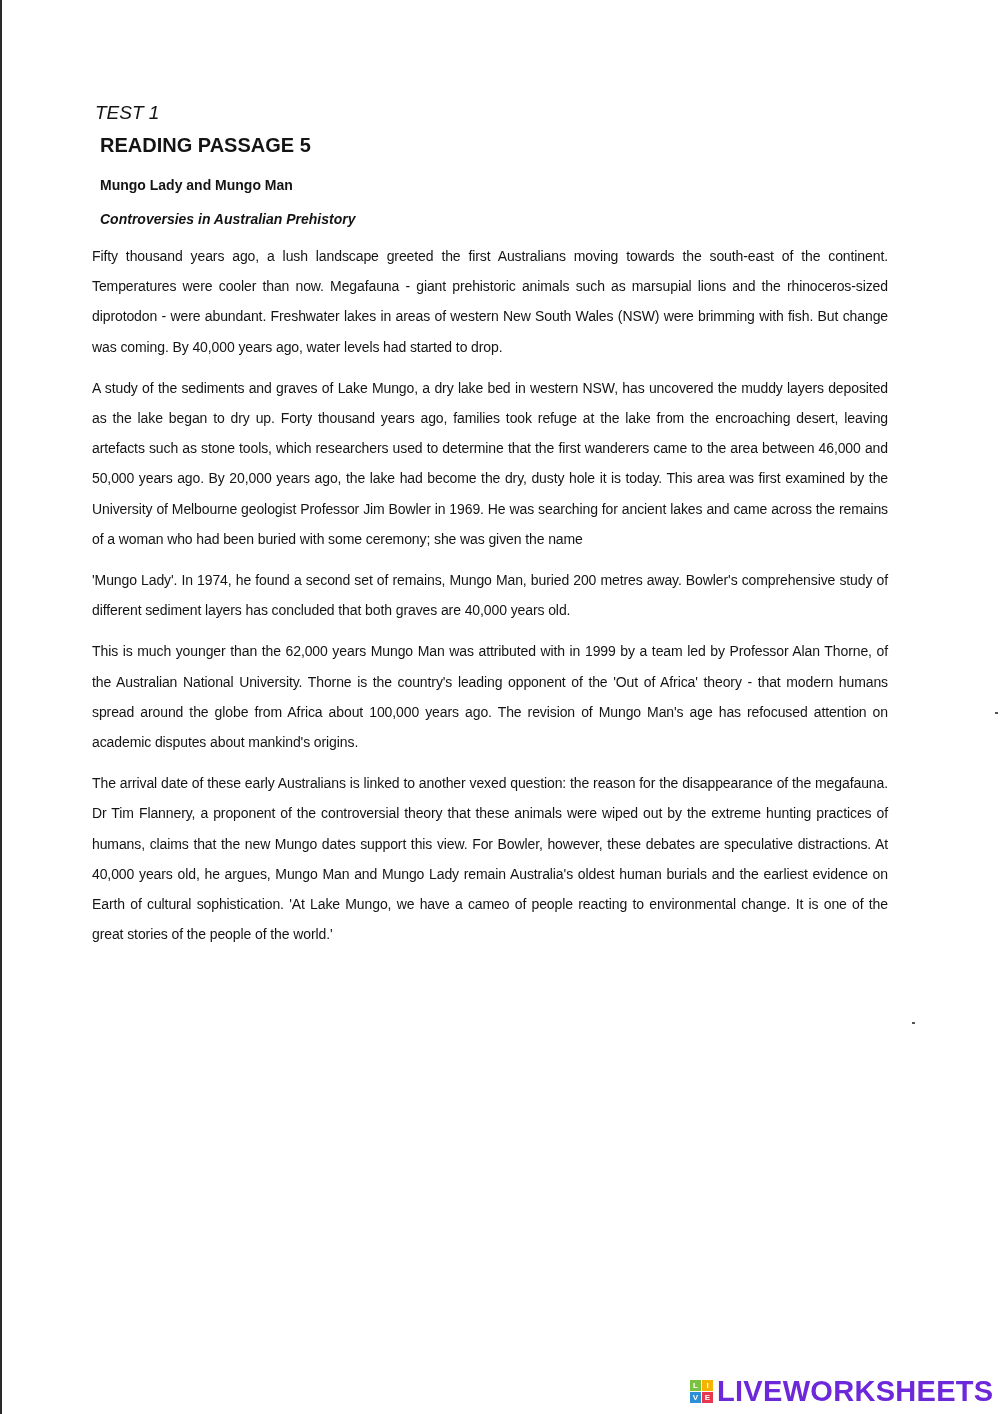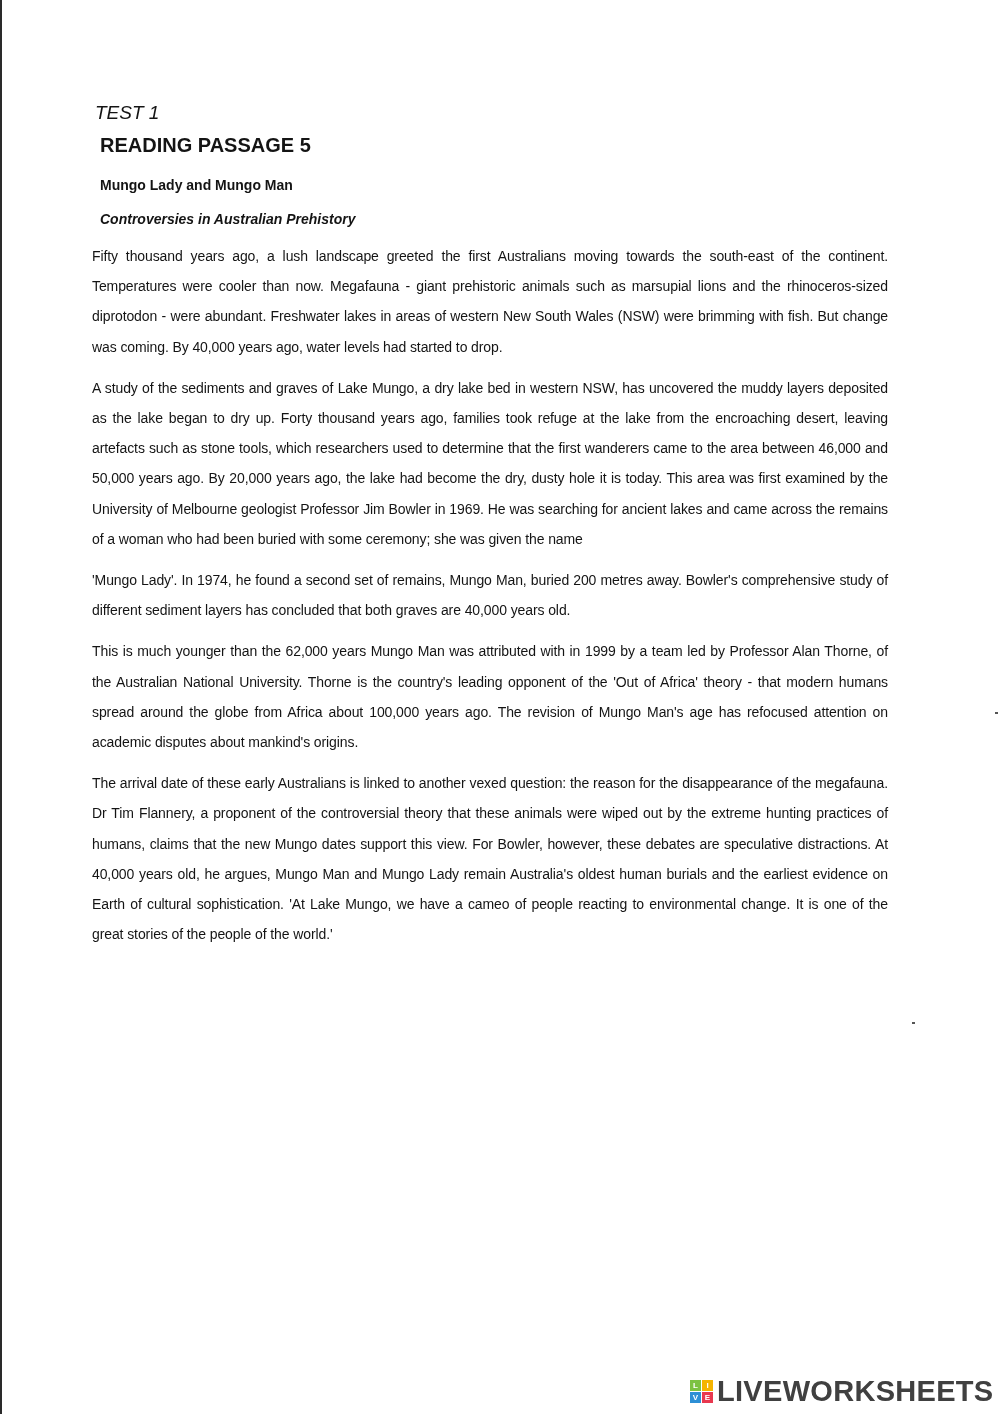--- a/index.html
+++ b/index.html
@@ -11,21 +11,21 @@
     .content { position: absolute; left: 92px; top: 102px; width: 796px; }
     .test-label { font-style: italic; font-size: 19px; margin: 0 0 10px 3px; }
     .passage-title { font-weight: bold; font-size: 20px; margin: 0 0 20px 8px; }
     .instructions { font-size: 19px; line-height: 30px; text-align: justify; margin: 0 0 12px 0; }
     .article-title { font-weight: bold; font-size: 14px; margin: 0 0 18px 8px; }
     .article-subtitle { font-weight: bold; font-style: italic; font-size: 14px; margin: 0 0 14px 8px; }
     .para { font-size: 14px; line-height: 30.2px; text-align: justify; margin: 0 0 11px 0; letter-spacing: -0.1px; }
     .logo { position: absolute; left: 690px; top: 1375px; display: flex; align-items: center; }
     .logo-grid { display: grid; grid-template-columns: 11px 11px; grid-template-rows: 11px 11px; gap: 1px; margin-right: 4px; }
     .logo-grid span { display: flex; align-items: center; justify-content: center; font-size: 8px; font-weight: bold; color: #fff; }
-    .logo-text { font-weight: bold; font-size: 29px; color: #404040; letter-spacing: 0.3px; }
+    .logo-text { font-weight: bold; font-size: 29px; color: #6d28d9; letter-spacing: 0.3px; }
     .speck { position: absolute; width: 3px; height: 2px; background: #555; }
   </style>
 </head>
 <body>
 
 <div class="page-edge"></div>
 <div class="speck" style="left:995px; top:712px;"></div>
 <div class="speck" style="left:912px; top:1022px;"></div>
 
 <div class="content">

